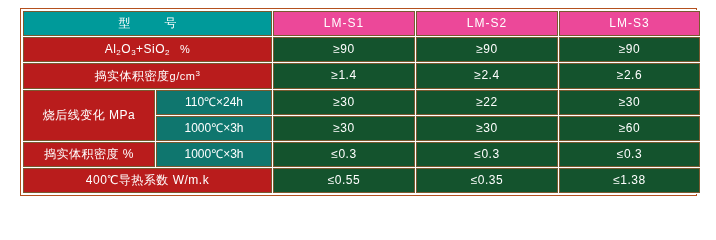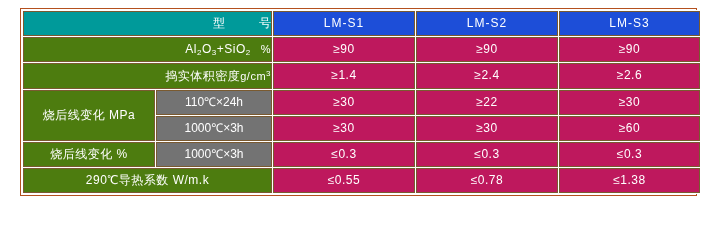--- a/index.html
+++ b/index.html
@@ -39,34 +39,34 @@
     vertical-align: middle;
     color: #ffffff;
     font-size: 12px;
     line-height: 1.15;
     white-space: nowrap;
   }
   td.head {
     background: #009a9a;
   }
   td.label {
-    background: #4d7c0f;
+    background: #b91c1c;
     letter-spacing: 0.5px;
   }
   td.sublabel {
-    background: #737373;
+    background: #0f766e;
     font-size: 11.5px;
   }
   td.val {
-    background: #be185d;
+    background: #14532d;
     font-size: 12px;
     letter-spacing: 0.5px;
   }
   td.modelhead {
-    background: #1d4ed8;
+    background: #ec4899;
     font-size: 12px;
     letter-spacing: 1px;
   }
   .spacer {
     display: inline-block;
     width: 34px;
   }
   .spacer-sm {
     display: inline-block;
     width: 10px;
@@ -78,21 +78,20 @@
   sup {
     font-size: 8px;
     vertical-align: 0.45em;
   }
   .unit {
     font-size: 11px;
   }
   .cellinner {
     display: block;
     width: 100%;
-    text-align: right;
   }
 </style>
 </head>
 <body>
 
 <div id="spec-table-wrap">
   <table class="spec">
     <colgroup>
       <col style="width:132px">
       <col style="width:116px">
@@ -143,28 +142,28 @@
       </tr>
 
       <tr>
         <td class="sublabel">1000℃×3h</td>
         <td class="val">≥30</td>
         <td class="val">≥30</td>
         <td class="val">≥60</td>
       </tr>
 
       <tr>
-        <td class="label">烧后线变化 %</td>
+        <td class="label">捣实体积密度 %</td>
         <td class="sublabel">1000℃×3h</td>
         <td class="val">≤0.3</td>
         <td class="val">≤0.3</td>
         <td class="val">≤0.3</td>
       </tr>
 
       <tr>
-        <td class="label" colspan="2">290℃导热系数 W/m.k</td>
+        <td class="label" colspan="2">400℃导热系数 W/m.k</td>
         <td class="val">≤0.55</td>
-        <td class="val">≤0.78</td>
+        <td class="val">≤0.35</td>
         <td class="val">≤1.38</td>
       </tr>
     </tbody>
   </table>
 </div>
 
 </body></html>

